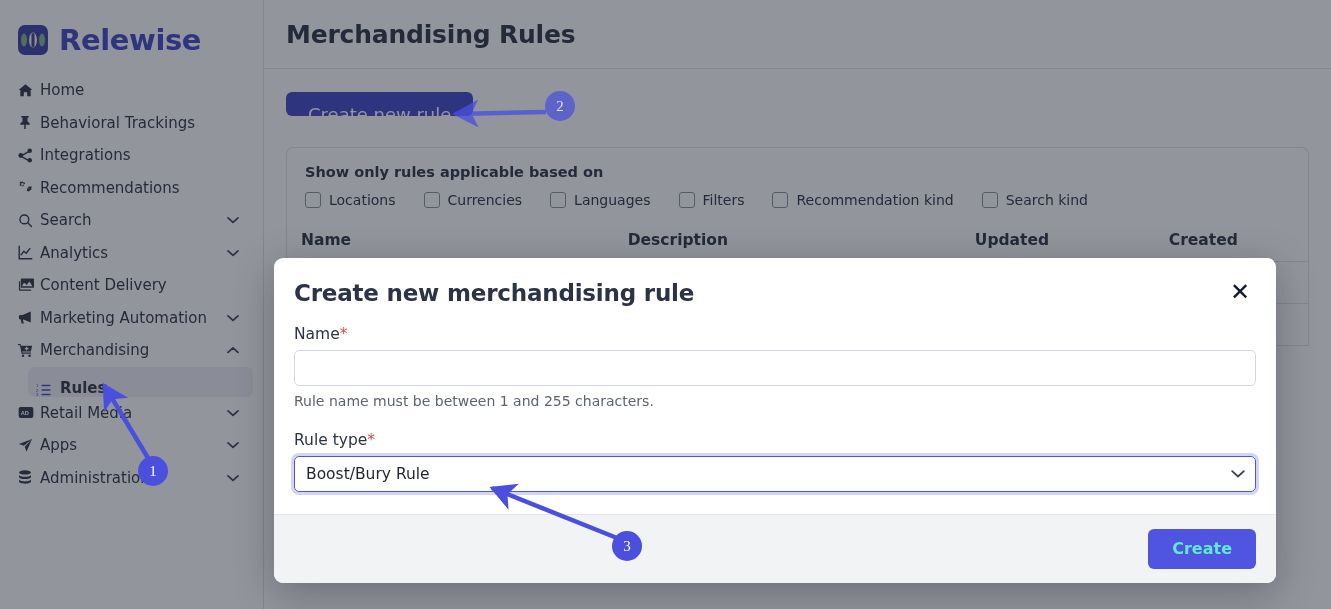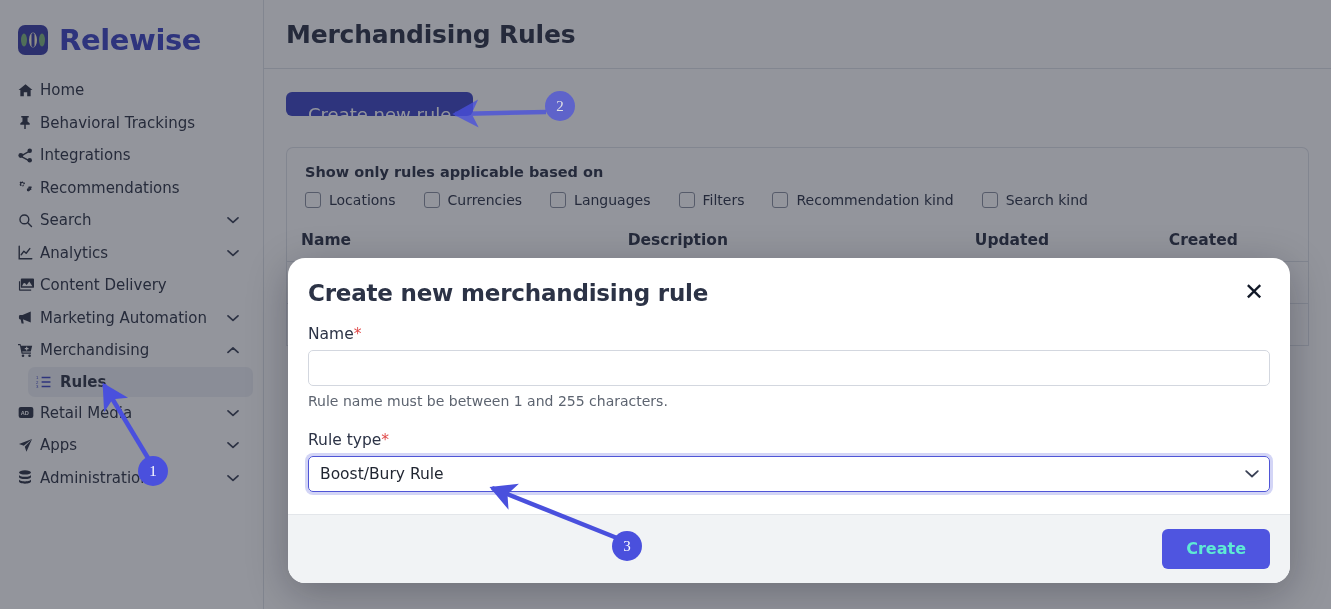--- a/index.html
+++ b/index.html
@@ -101,21 +101,21 @@
   .nav-sub {
     display: flex; align-items: center;
     height: 30px;
     margin-left: 18px;
     padding-left: 8px;
     border-radius: 7px;
     font-size: 15px;
     color: #2f3545;
     cursor: pointer;
   }
-  .nav-sub.active { background: #eef0f5; }
+  .nav-sub.active { background: #eef0f5; align-items: flex-end; }
   .nav-sub .ni-icon { width: 24px; flex: 0 0 24px; color: #3f46c4; display: flex; align-items: center; }
   .nav-sub .ni-label { font-weight: 600; }
 
   
   .main {
     flex: 1 1 auto;
     height: 609px;
     background: #ffffff;
     position: relative;
     z-index: 1;
@@ -191,23 +191,23 @@
     padding: 16px 14px;
     border-bottom: 1px solid #dfe2e8;
     font-size: 14px;
     color: #2c3346;
     height: 42px;
   }
 
   
   .modal {
     position: absolute;
-    left: 288px; top: 258px;
+    left: 274px; top: 258px;
     width: 1002px;
-    border-radius: 17px;
+    border-radius: 9px;
     background: #ffffff;
     box-shadow: 0 10px 40px rgba(10,12,25,.28);
     z-index: 60;
     overflow: hidden;
   }
   .modal-head {
     padding: 22px 24px 4px 20px;
     display: flex; align-items: flex-start; justify-content: space-between;
   }
   .modal-title {

